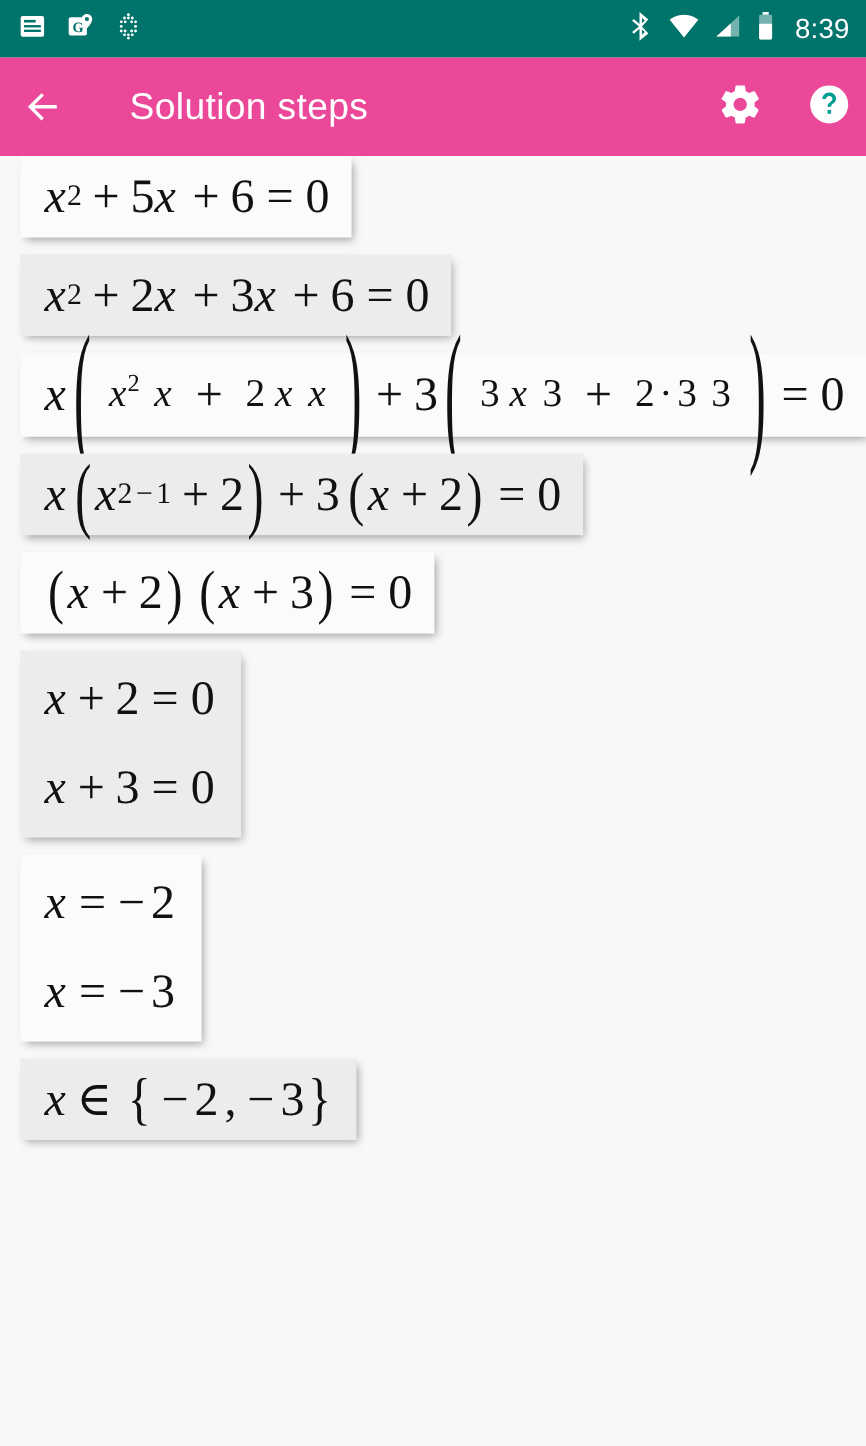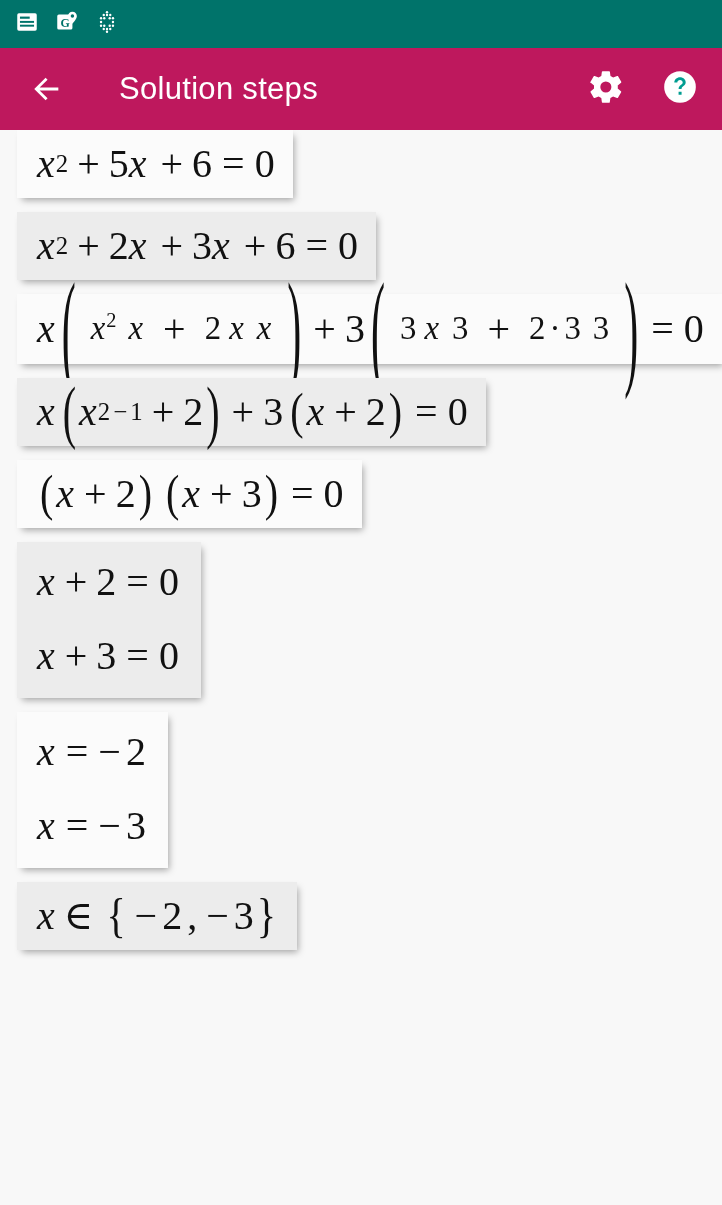--- a/index.html
+++ b/index.html
@@ -16,22 +16,22 @@
     height:48px;background:#00736a;display:flex;align-items:center;
     padding:0 14px;box-sizing:border-box;color:#ffffff;
   }
   .sb-left{display:flex;align-items:center;gap:14px;}
   .sb-right{margin-left:auto;display:flex;align-items:center;gap:11px;}
   .sb-ico{display:block;}
   .sb-time{font-size:23px;font-weight:500;letter-spacing:.2px;margin-left:5px;}
 
   
   .appbar{
-    height:82px;background:#be185d;display:flex;align-items:center;
-    box-sizing:border-box;padding:0 19px;color:#fff;position:relative;
+    height:82px;background:#ec4899;display:flex;align-items:center;
+    box-sizing:border-box;padding:0 8px;color:#fff;position:relative;
   }
   .back-btn{width:56px;height:56px;display:flex;align-items:center;justify-content:center;cursor:pointer;}
   .appbar-title{
     font-size:31px;font-weight:400;color:#ffffff;margin-left:44px;
     letter-spacing:.3px;white-space:nowrap;
   }
   .appbar-actions{margin-left:auto;display:flex;align-items:center;gap:28px;}
   .act-btn{width:46px;height:46px;display:flex;align-items:center;justify-content:center;cursor:pointer;}
 
   
@@ -117,20 +117,46 @@
             <circle cx="9.5" cy="15.5" r="1.1"></circle>
             <circle cx="14.5" cy="15.5" r="1.1"></circle>
             <circle cx="17.5" cy="15.5" r="1.1"></circle>
           <circle cx="9" cy="18.5" r="1.1"></circle>
             <circle cx="12" cy="18.5" r="1.1"></circle>
             <circle cx="15" cy="18.5" r="1.1"></circle>
           <circle cx="12" cy="21" r="1.1"></circle>
         </svg>
       </span>
     </div>
+    <div class="sb-right">
+      <span class="sb-ico">
+        <svg width="22" height="26" viewBox="0 0 18 24">
+            <path d="M8 1v9.2L3.6 6.3l-1.3 1.4L7.6 12l-5.3 4.3 1.3 1.4L8 13.8V23l6.8-5.6L9.9 12l4.9-5.4L8 1zm2 4.6l2.1 1.9L10 9.6V5.6zm0 8.8l2.1 1.9L10 18.4v-4z" fill="#fff"></path>
+          </svg>
+      </span>
+      <span class="sb-ico">
+        <svg width="28" height="26" viewBox="0 0 24 24">
+            <path d="M12 20.5 23 6.8c-.4-.3-4.6-3.8-11-3.8S1.4 6.5 1 6.8L12 20.5z" fill="#fff"></path>
+          </svg>
+      </span>
+      <span class="sb-ico">
+        <svg width="24" height="26" viewBox="0 0 24 24">
+            <path d="M2 20.5h19V3L2 20.5z" fill="#ffffff" opacity="0.45"></path>
+            <path d="M2 20.5h12V9.5L2 20.5z" fill="#fff"></path>
+          </svg>
+      </span>
+      <span class="sb-ico">
+        <svg width="16" height="26" viewBox="0 0 12 24">
+            <rect x="3.6" y="1" width="4.8" height="2" fill="#fff"></rect>
+            <rect x="1" y="3" width="10" height="19" rx="1" fill="#ffffff" opacity="0.45"></rect>
+            <rect x="1" y="10" width="10" height="12" rx="1" fill="#fff"></rect>
+          </svg>
+      </span>
+      <span class="sb-time">8:39</span>
+    </div>
   </div>
 
   <div class="appbar">
     <div class="back-btn">
       <svg width="34" height="34" viewBox="0 0 24 24">
           <path d="M20 11H6.8l5.6-5.6-1.4-1.4L3 12l8 8 1.4-1.4L6.8 13H20v-2z" fill="#fff"></path>
         </svg>
     </div>
     <div class="appbar-title">Solution steps</div>
     <div class="appbar-actions">

